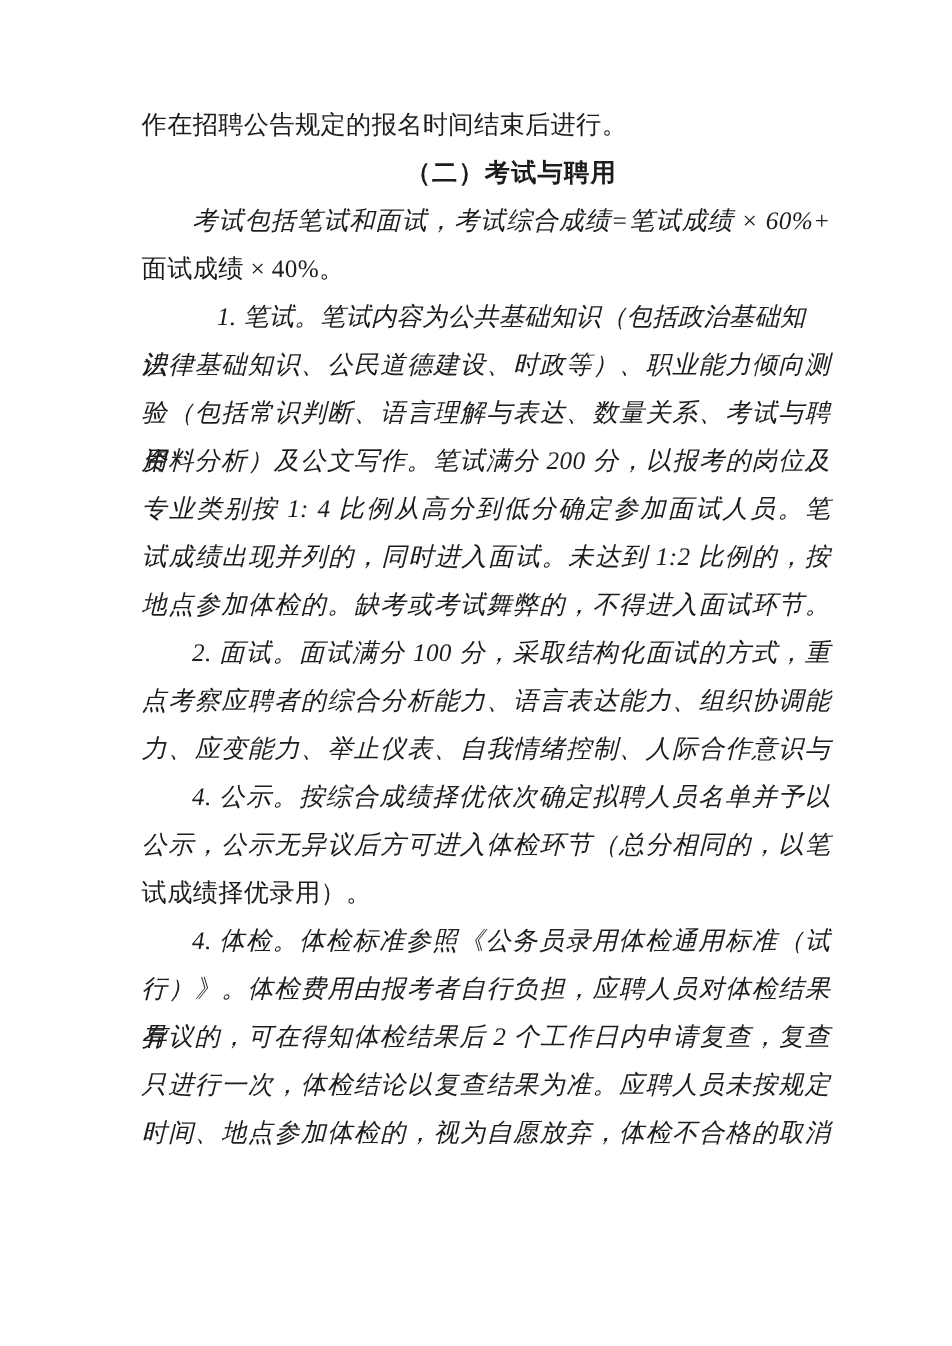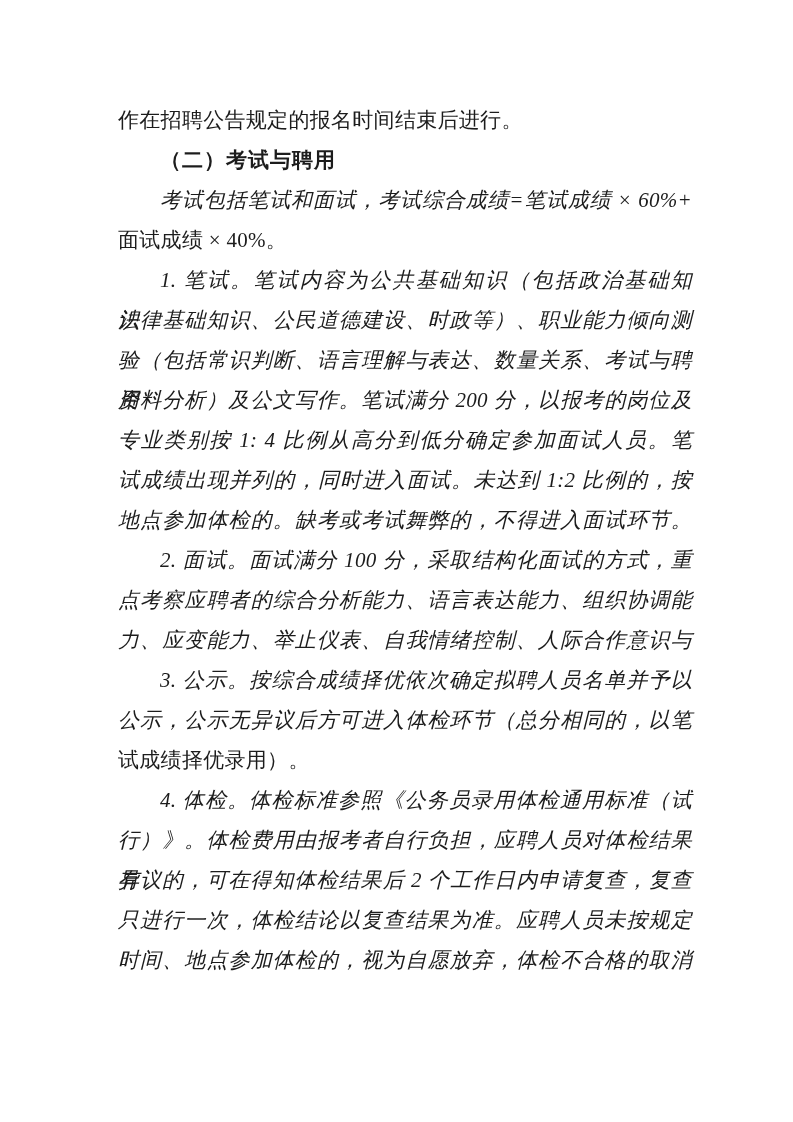--- a/index.html
+++ b/index.html
@@ -11,21 +11,21 @@
     position: relative;
     width: 793px;
     height: 1122px;
     background: #ffffff;
     overflow: hidden;
     font-family: "Liberation Serif", "DejaVu Serif", serif;
     color: #1c1c1c;
   }
   .text-block {
     position: absolute;
-    top: 100px;
+    top: 84px;
     left: 118px;
     width: 574px;
   }
   .line {
     margin: 0;
     padding: 0;
     height: 40px;
     line-height: 40px;
     font-size: 21px;
     letter-spacing: 0.3px;
@@ -34,20 +34,21 @@
   }
   .line.j {
     white-space: normal;
     text-align: justify;
     text-align-last: justify;
     text-justify: inter-character;
     font-style: italic;
   }
   .line.ind {
     text-indent: 2em;
+    text-align: center;
   }
   .line.b {
     font-weight: bold;
     letter-spacing: 1px;
   }
 </style>
 </head>
 <body>
 
 <div class="page">
@@ -59,21 +60,21 @@
     <p class="line ind j">1. 笔试。笔试内容为公共基础知识（包括政治基础知识、</p>
     <p class="line j">法律基础知识、公民道德建设、时政等）、职业能力倾向测</p>
     <p class="line j">验（包括常识判断、语言理解与表达、数量关系、考试与聘用、</p>
     <p class="line j">资料分析）及公文写作。笔试满分 200 分，以报考的岗位及</p>
     <p class="line j">专业类别按 1: 4 比例从高分到低分确定参加面试人员。笔</p>
     <p class="line j">试成绩出现并列的，同时进入面试。未达到 1:2 比例的，按</p>
     <p class="line j">地点参加体检的。缺考或考试舞弊的，不得进入面试环节。</p>
     <p class="line ind j">2. 面试。面试满分 100 分，采取结构化面试的方式，重</p>
     <p class="line j">点考察应聘者的综合分析能力、语言表达能力、组织协调能</p>
     <p class="line j">力、应变能力、举止仪表、自我情绪控制、人际合作意识与</p>
-    <p class="line ind j">3. 公示。按综合成绩择优依次确定拟聘人员名单并予以</p>
+    <p class="line ind j">4. 公示。按综合成绩择优依次确定拟聘人员名单并予以</p>
     <p class="line j">公示，公示无异议后方可进入体检环节（总分相同的，以笔</p>
     <p class="line">试成绩择优录用）。</p>
     <p class="line ind j">4. 体检。体检标准参照《公务员录用体检通用标准（试</p>
     <p class="line j">行）》。体检费用由报考者自行负担，应聘人员对体检结果有</p>
     <p class="line j">异议的，可在得知体检结果后 2 个工作日内申请复查，复查</p>
     <p class="line j">只进行一次，体检结论以复查结果为准。应聘人员未按规定</p>
     <p class="line j">时间、地点参加体检的，视为自愿放弃，体检不合格的取消</p>
   </div>
 </div>
 

